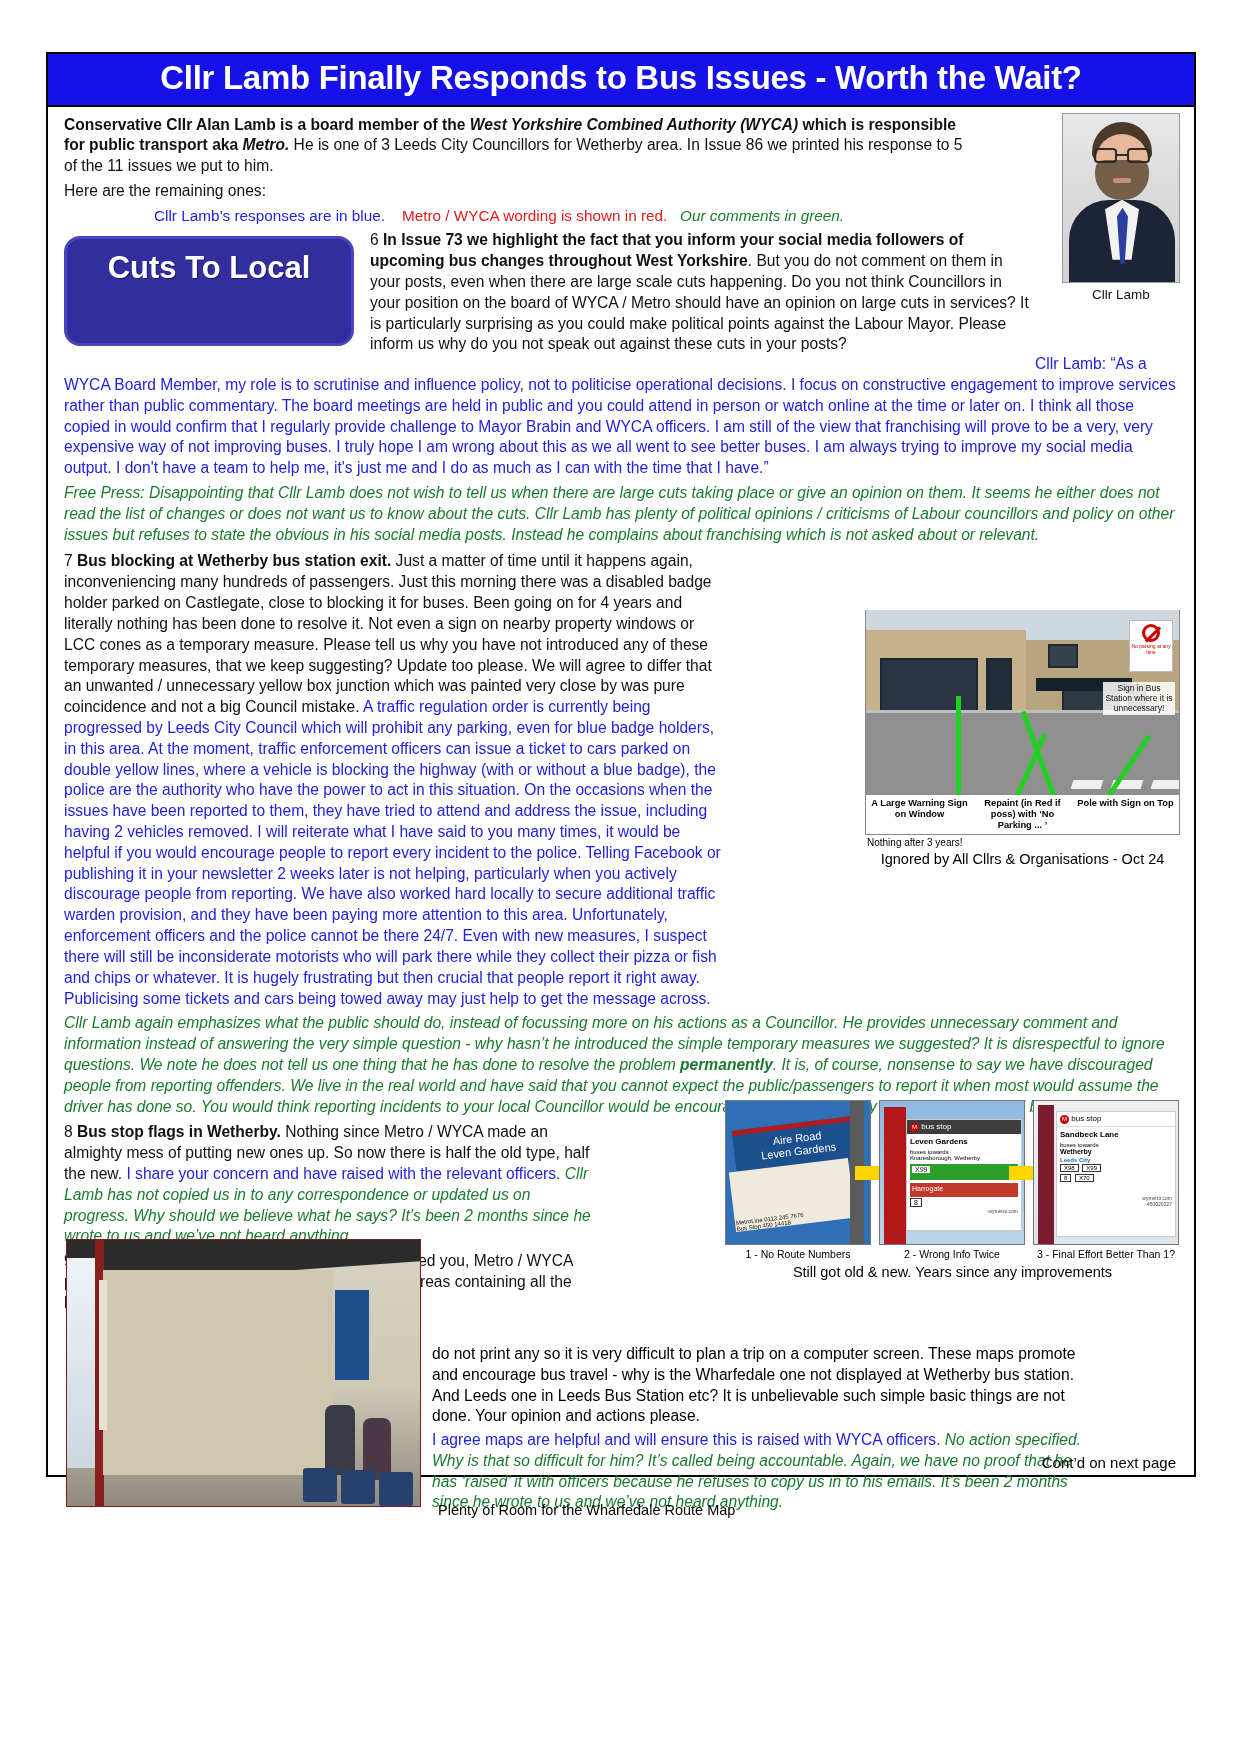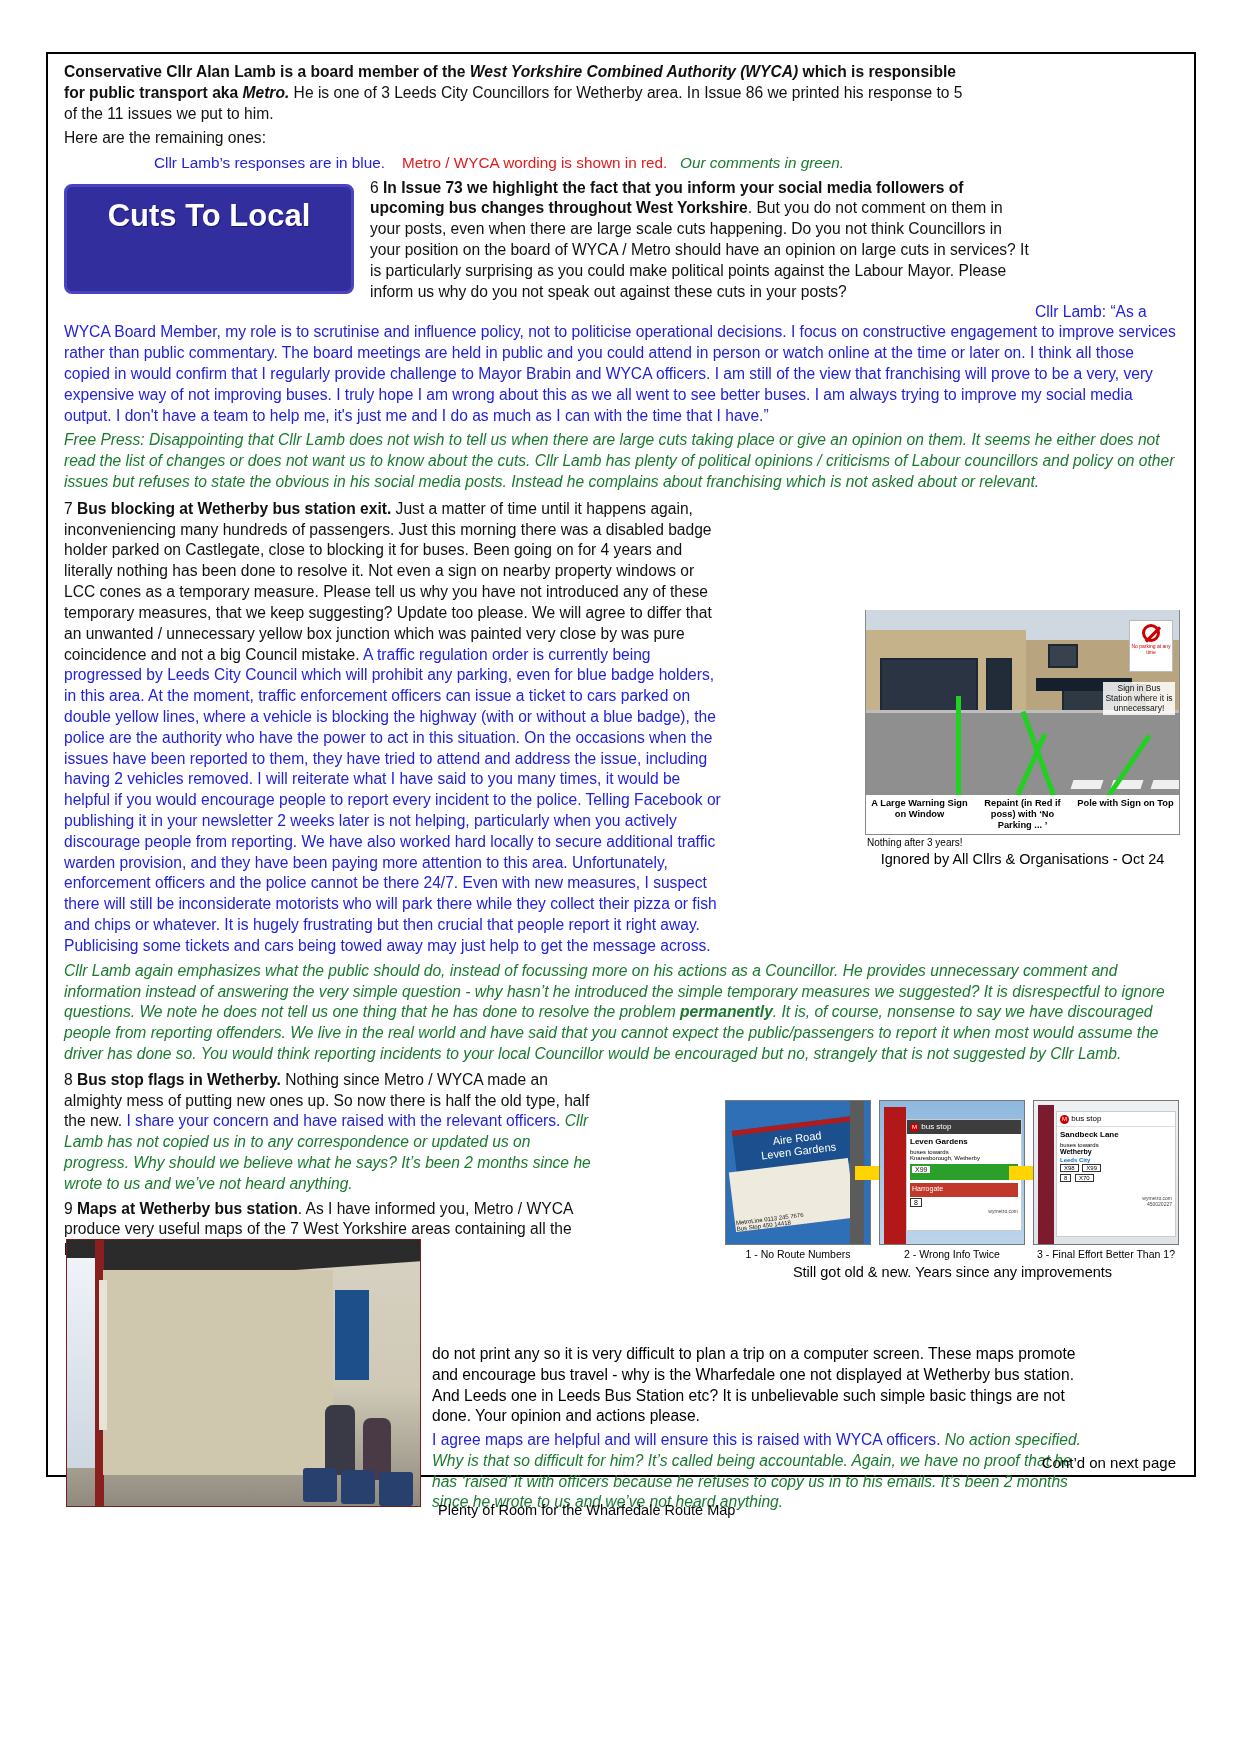--- a/index.html
+++ b/index.html
@@ -69,21 +69,21 @@
   .hs-shirt{ position:absolute; left:42px; top:86px; width:34px; height:60px; background:#f2f2f2; clip-path:polygon(50% 0,100% 16%,78% 100%,22% 100%,0 16%);}
   .hs-tie  { position:absolute; left:54px; top:94px; width:11px; height:56px; background:#2c3fa0; clip-path:polygon(50% 0,100% 16%,70% 100%,30% 100%,0 16%);}
   .hs-cap  { font-size:13.5px; text-align:center; padding-top:3px; color:#111;}
 
   
   .cuts {
     float:left;
     width:290px; height:110px;
     margin:6px 16px 4px 0;
     background:#332e9e;
-    border-radius:8px;
+    border-radius:16px;
     border:3px solid #4a44c0;
     color:#fff; font-weight:bold;
     font-size:31px; line-height:1.12;
     text-align:center;
     padding-top:12px;
     text-shadow:1px 1px 0 #1b1870;
   }
 
   
   .bb-box {
@@ -173,23 +173,41 @@
   p { margin:0 0 2px 0; }
   .tight { margin:0; }
 </style>
 </head>
 <body>
 
 <div class="page">
 
   <div class="frame">
 
+    <div class="banner">Cllr Lamb Finally Responds to Bus Issues - Worth the Wait?</div>
 
     <div class="body-wrap">
 
+      <div class="headshot-box">
+        <div class="headshot">
+          <div class="hs-suit"></div>
+          <div class="hs-hair"></div>
+          <div class="hs-face"></div>
+          <div class="hs-beard"></div>
+          <div class="hs-mouth"></div>
+          <div class="hs-glass">
+            <div class="l"></div>
+              <div class="bridge"></div>
+              <div class="r"></div>
+          </div>
+          <div class="hs-shirt"></div>
+          <div class="hs-tie"></div>
+        </div>
+        <div class="hs-cap">Cllr Lamb</div>
+      </div>
 
       <div style="width:900px;">
         <p class="tight">
           <span class="b">Conservative Cllr Alan Lamb is a board member of the </span><span class="bi">West Yorkshire Combined Authority (WYCA)</span><span class="b"> which is responsible for public transport aka </span><span class="bi">Metro.</span><span> He is one of 3 Leeds City Councillors for Wetherby area. In Issue 86 we printed his response to 5 of the 11 issues we put to him.</span>
         </p>
         <p class="tight" style="padding-top:4px;">Here are the remaining ones:</p>
       </div>
 
       <div style="padding:4px 0 2px 90px; font-size:15.3px;">
         <span class="blue">Cllr Lamb’s responses are in blue.</span>

